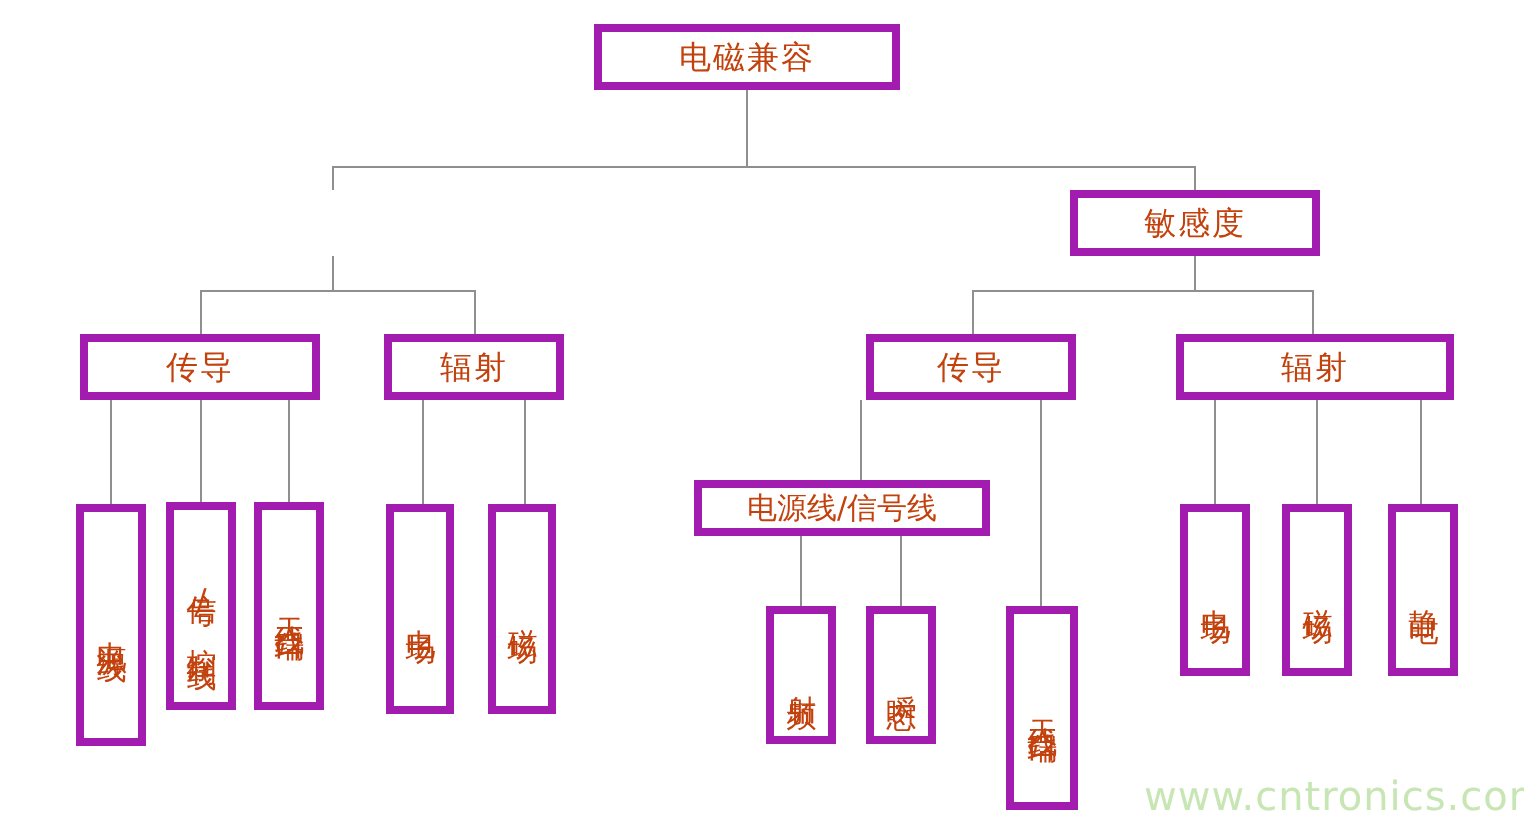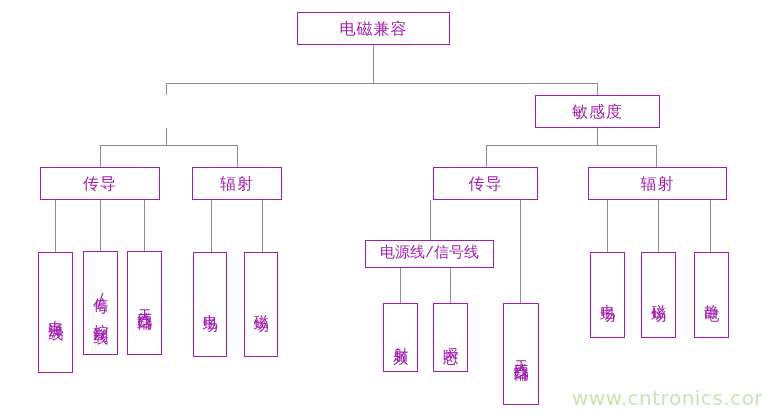--- a/index.html
+++ b/index.html
@@ -7,26 +7,26 @@
     position:relative;
     width:762px;
     height:415px;
     background:#ffffff;
     font-family:"DejaVu Sans","Liberation Sans",sans-serif;
     overflow:hidden;
   }
   .box{
     position:absolute;
     box-sizing:border-box;
-    border:1px solid #a21caf;
+    border:4px solid #a21caf;
     background:#ffffff;
     display:flex;
     align-items:center;
     justify-content:center;
-    color:#a21caf;
+    color:#c2410c;
     font-size:16px;
     letter-spacing:1px;
     text-align:center;
     line-height:1.1;
   }
   .vbox{
     writing-mode:vertical-lr;
     text-orientation:upright;
     font-size:15px;
     letter-spacing:3px;
@@ -46,21 +46,21 @@
   #box-sus-conducted{left:433px;top:167px;width:105px;height:33px;}
   #box-sus-radiated{left:588px;top:167px;width:139px;height:33px;}
   
   #box-power-line{left:38px;top:252px;width:35px;height:121px;}
   #box-signal-control{left:83px;top:251px;width:35px;height:104px;}
   #box-antenna-em{left:127px;top:251px;width:35px;height:104px;}
   
   #box-efield-em{left:193px;top:252px;width:34px;height:105px;}
   #box-mfield-em{left:244px;top:252px;width:34px;height:105px;}
   
-  #box-power-signal{left:365px;top:240px;width:129px;height:28px;font-size:15px;letter-spacing:0;font-family:Liberation Mono, monospace;}
+  #box-power-signal{left:347px;top:240px;width:148px;height:28px;font-size:15px;letter-spacing:0;}
   #box-rf{left:383px;top:303px;width:35px;height:69px;}
   #box-transient{left:433px;top:303px;width:35px;height:69px;}
   #box-antenna-sus{left:503px;top:303px;width:36px;height:102px;}
   
   #box-efield-sus{left:590px;top:252px;width:35px;height:86px;}
   #box-mfield-sus{left:641px;top:252px;width:35px;height:86px;}
   #box-esd{left:694px;top:252px;width:35px;height:86px;}
 
   #watermark{
     position:absolute;

